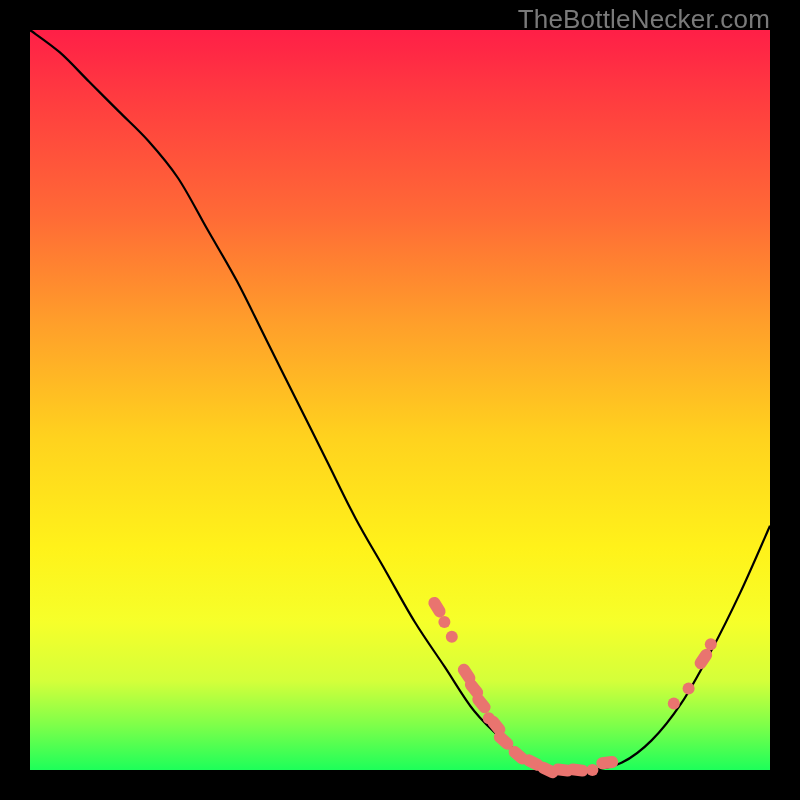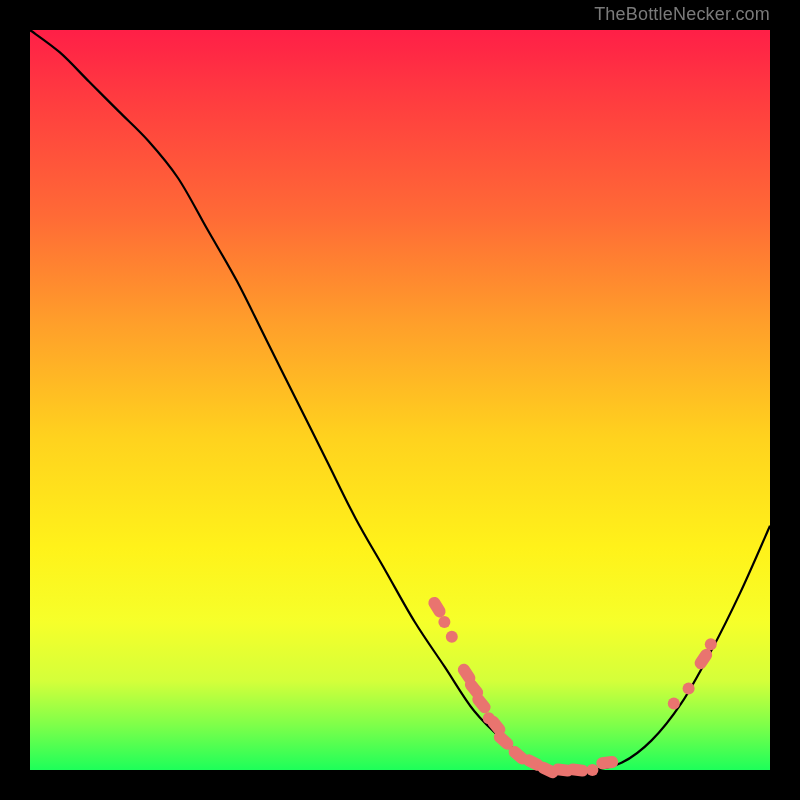--- a/index.html
+++ b/index.html
@@ -38,21 +38,21 @@
       #d4ff3a 88%,
       #7dff4a 94%,
       #1dff5a 100%
     );
   }
   .attribution {
     position: absolute;
     top: 4px;
     right: 30px;
     color: #7a7a7a;
-    font-size: 18px;
+    font-size: 26px;
     font-weight: 500;
     letter-spacing: 0.2px;
   }
   svg.curve {
     position: absolute;
     left: 0;
     top: 0;
     width: 740px;
     height: 740px;
     overflow: visible;

